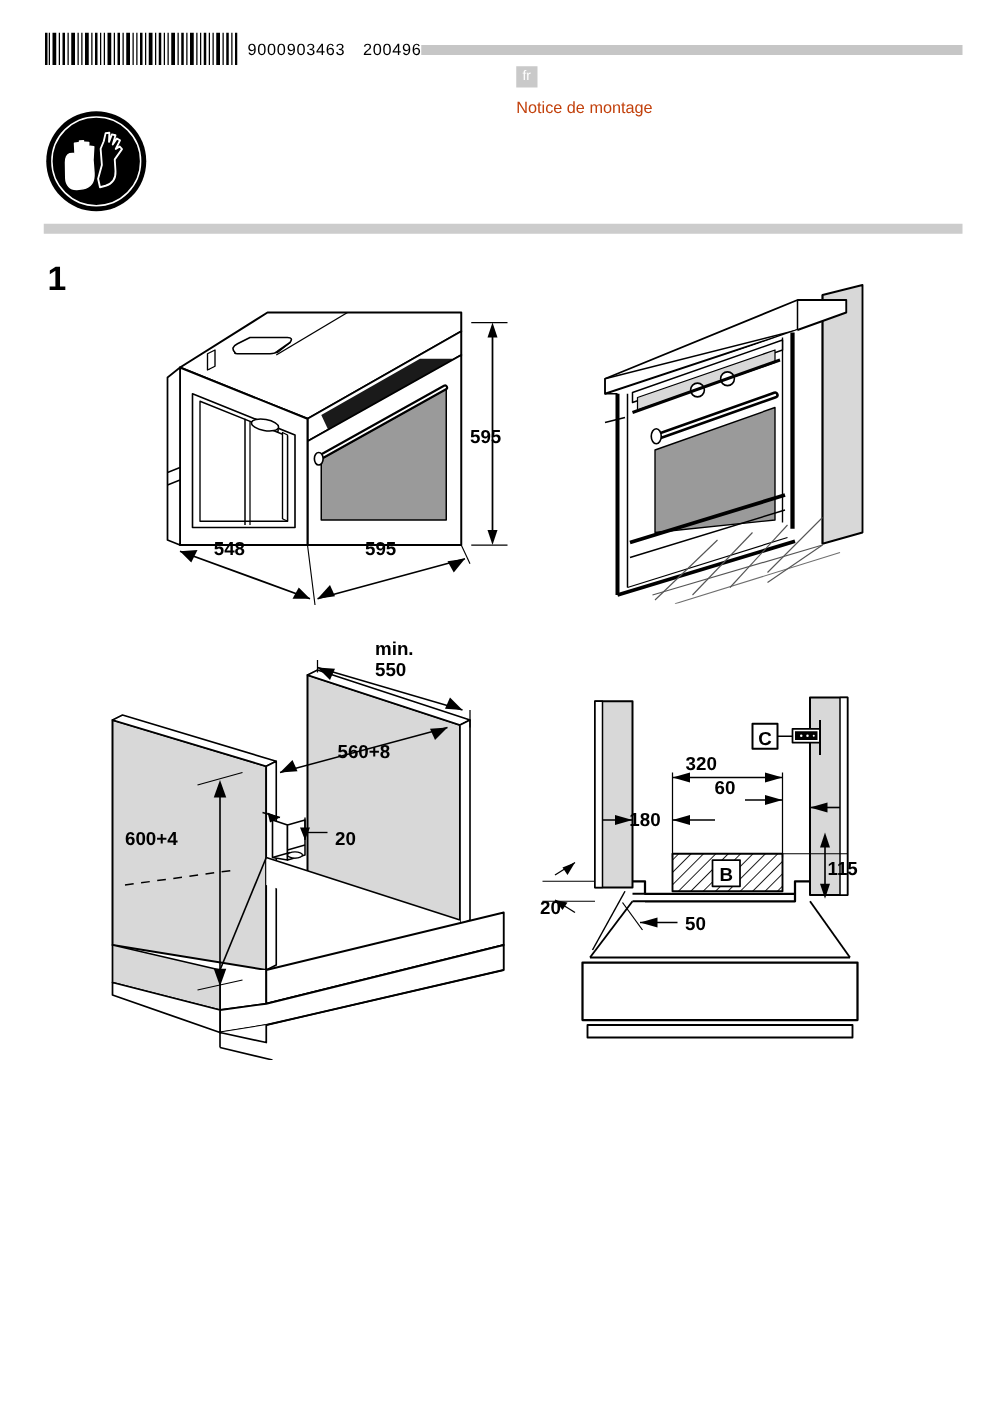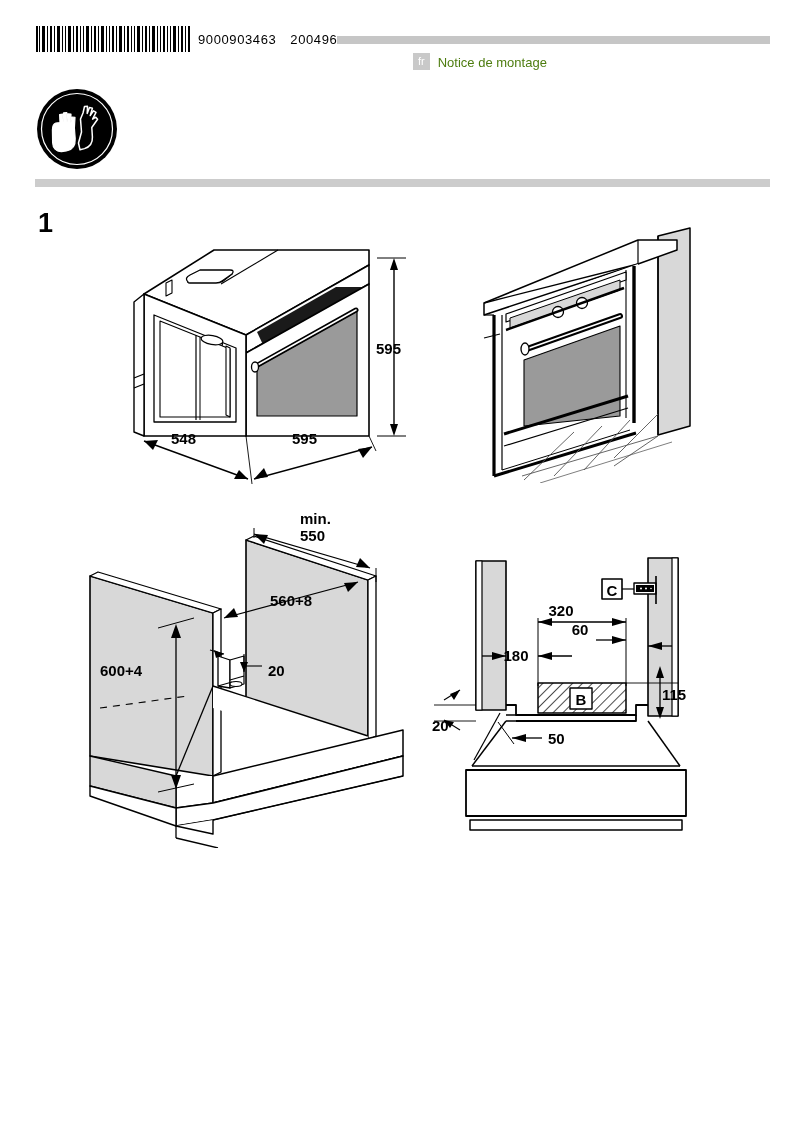--- a/index.html
+++ b/index.html
@@ -47,35 +47,36 @@
     width: 433px;
     height: 8px;
     background: #c6c6c6;
   }
 
   .lang-line {
     position: absolute;
     left: 413px;
     top: 53px;
     display: flex;
-    align-items: flex-end;
+    align-items: flex-start;
     gap: 8px;
+    flex-direction: column;
   }
   .lang-badge {
     display: inline-block;
     background: #c9c9c9;
     color: #ffffff;
     font-size: 11px;
     line-height: 14px;
     padding: 1px 5px 2px 5px;
     font-weight: normal;
   }
   .lang-title {
     font-size: 13px;
-    color: #4d7c0f;
+    color: #c2410c;
   }
 
   
   .glove-badge {
     position: absolute;
     left: 36px;
     top: 88px;
     width: 82px;
     height: 82px;
   }

